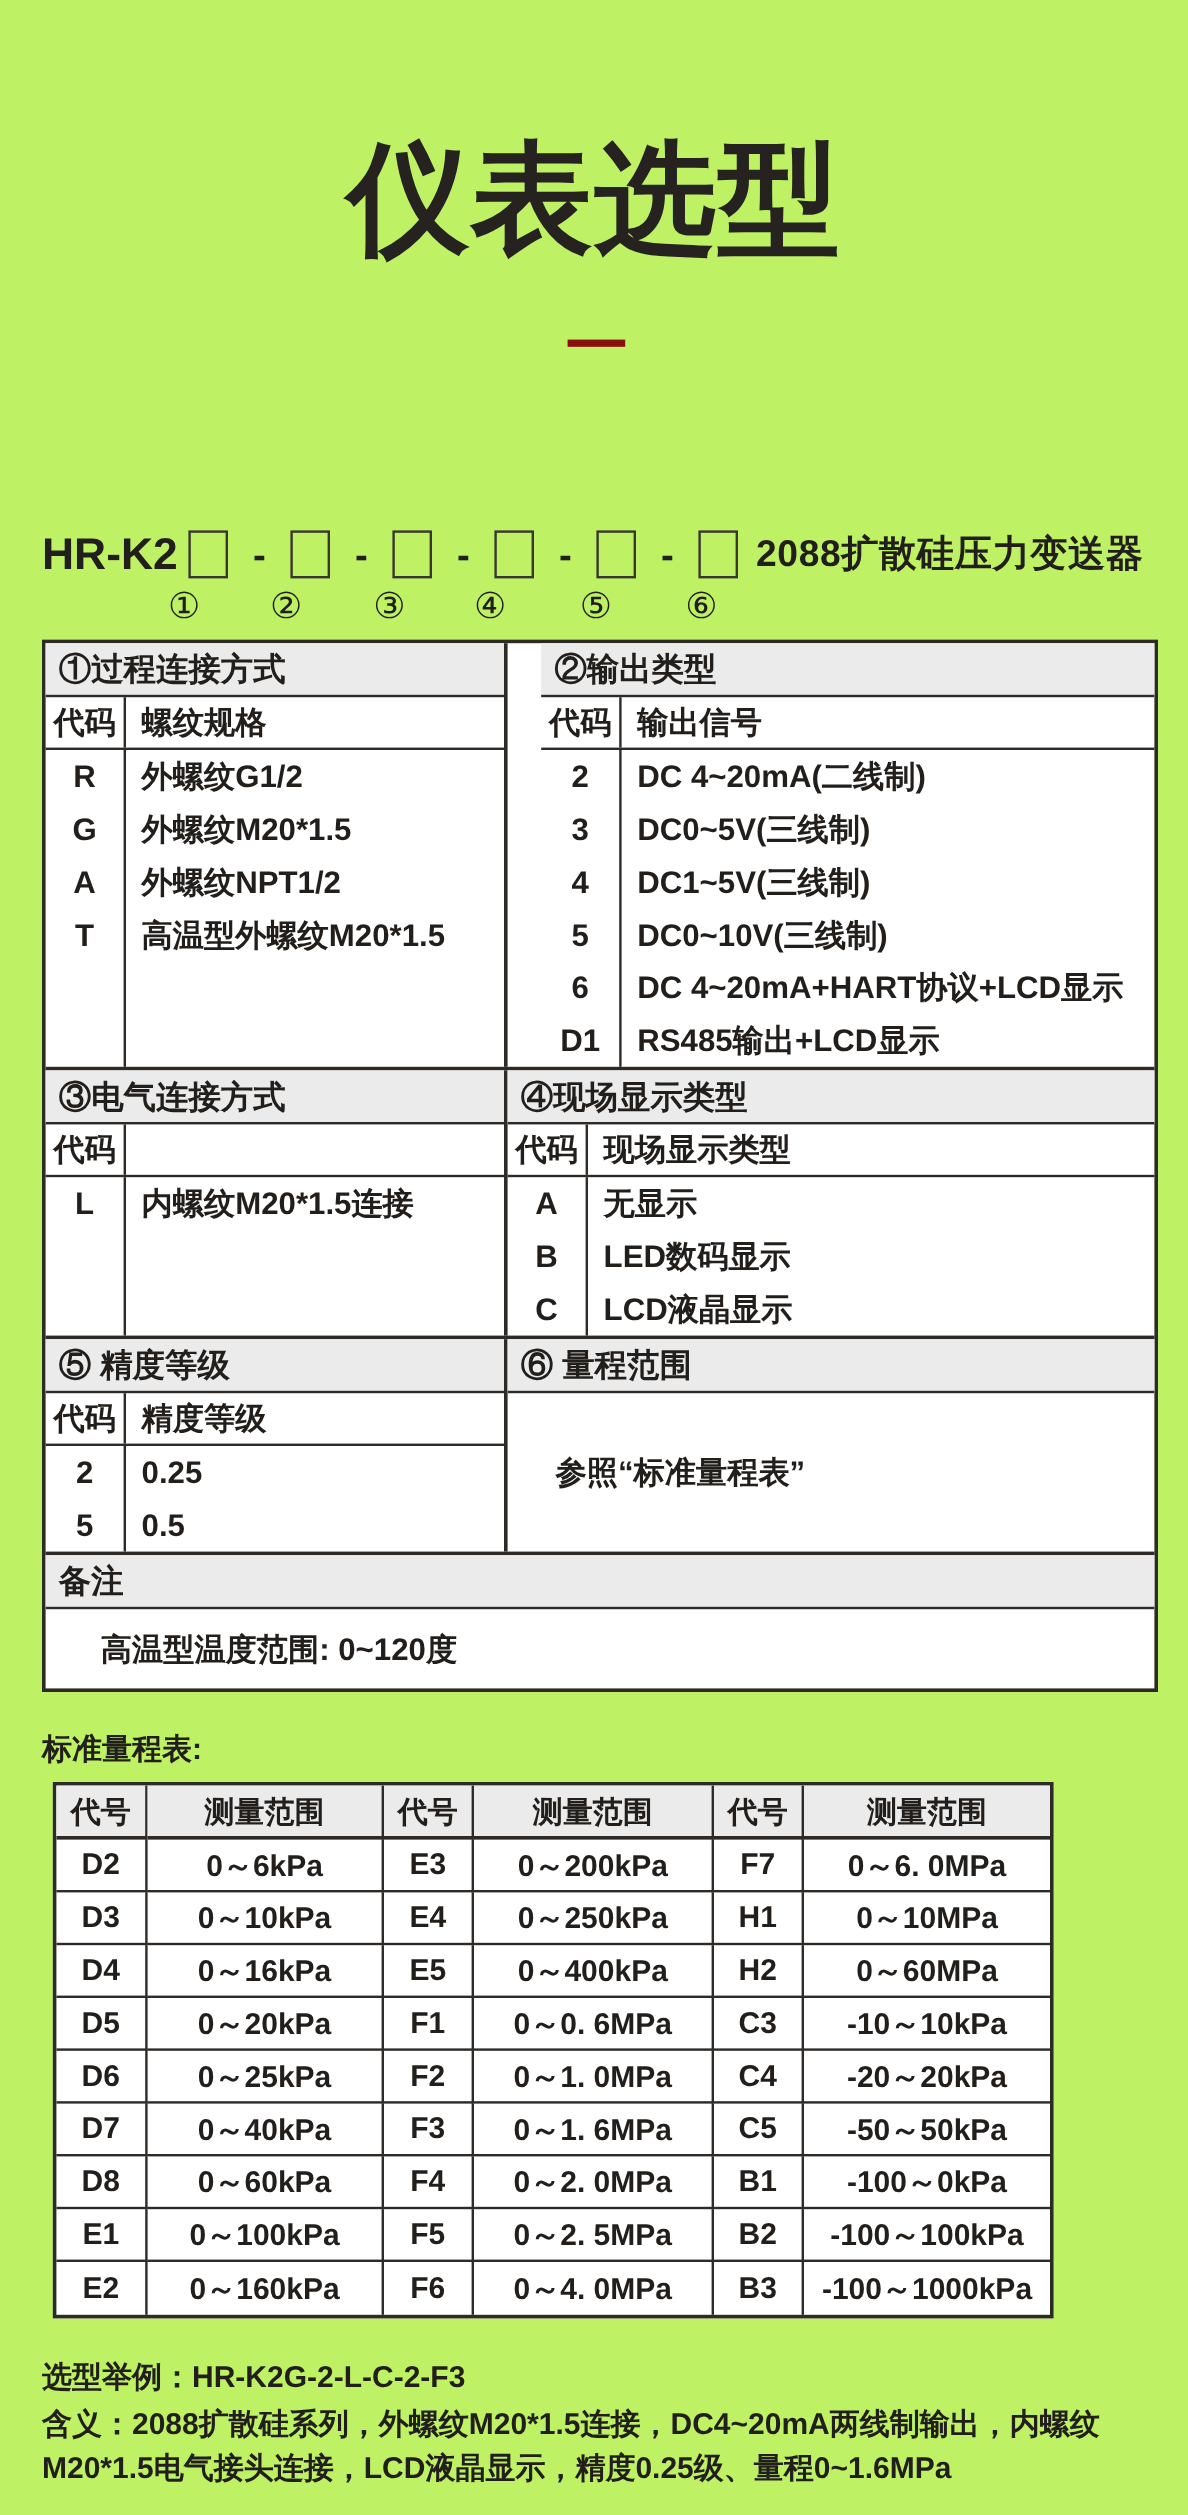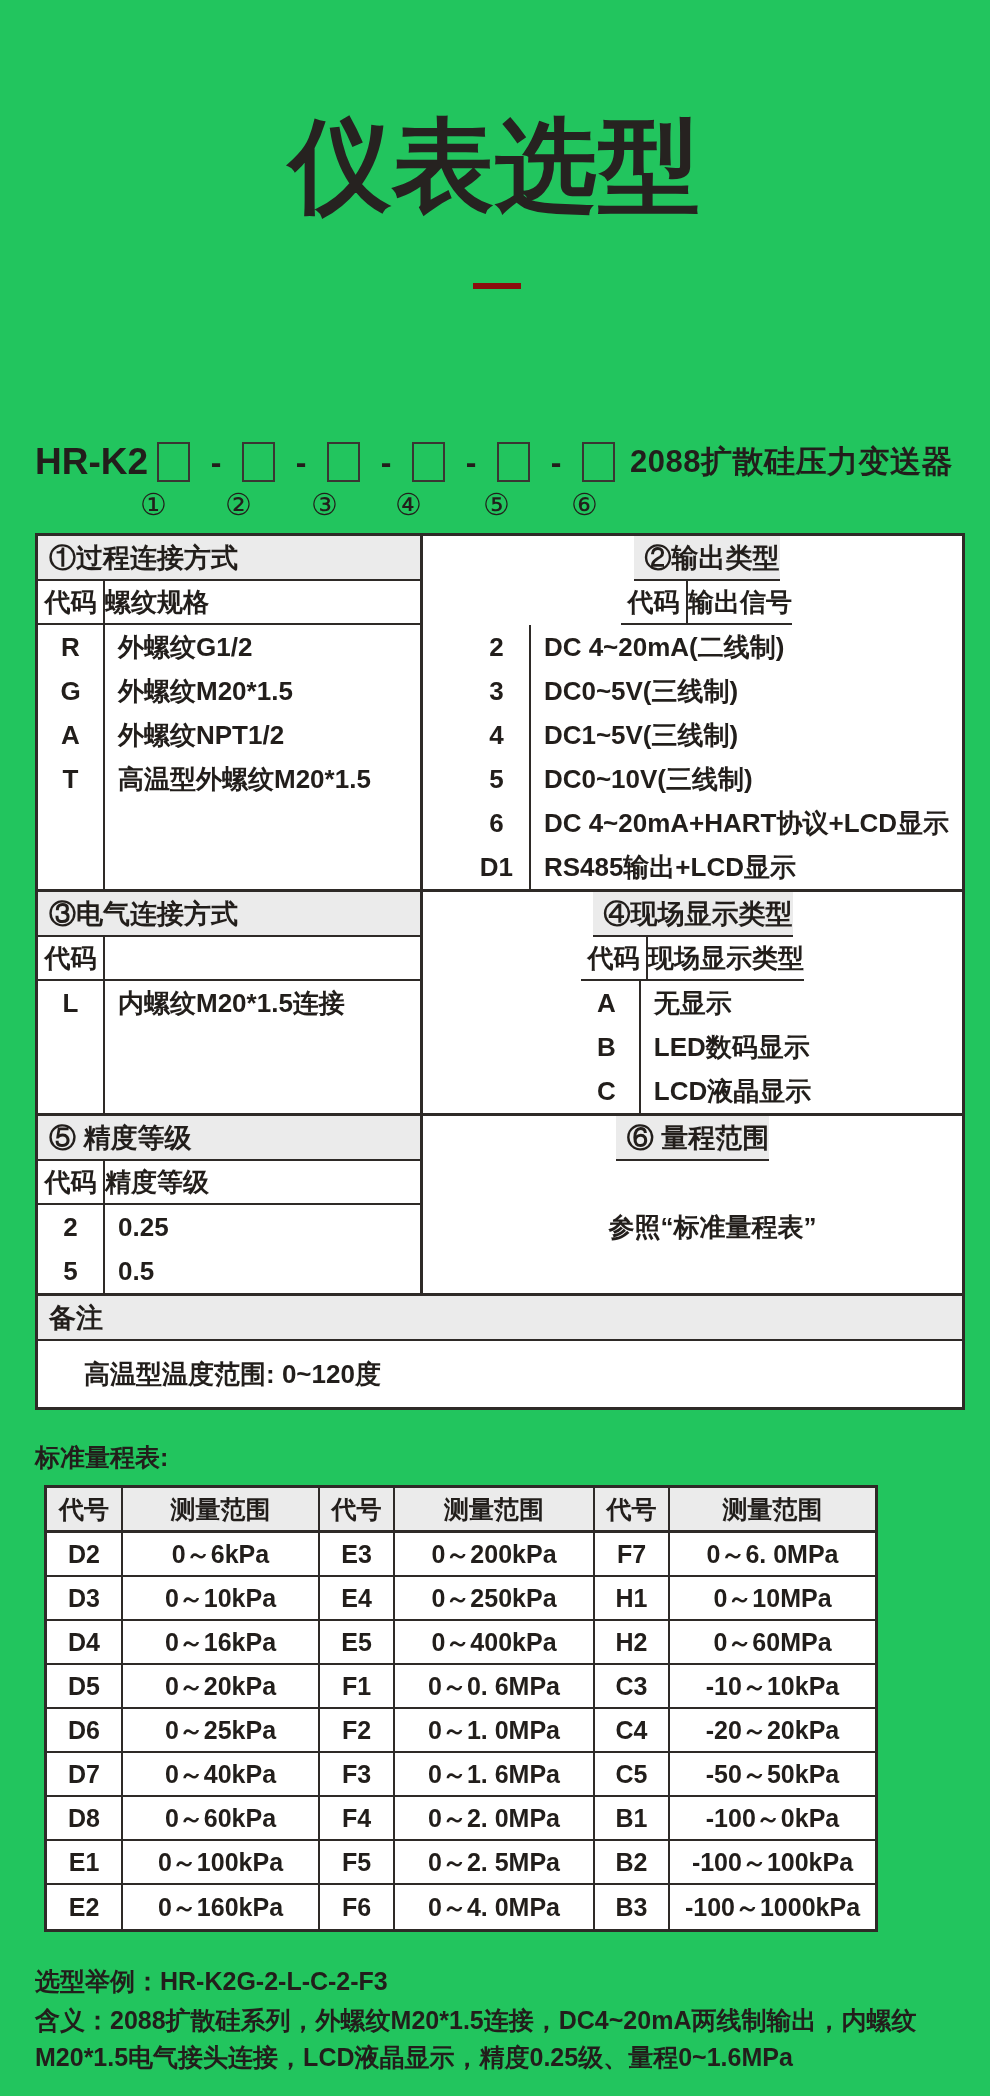--- a/index.html
+++ b/index.html
@@ -8,21 +8,21 @@
     --tx:#221e1b;          
     --accent:#8b0e0e;      
   }
   *{margin:0;padding:0;box-sizing:border-box;}
   html,body{background:#ffffff;}
   body{
     font-family:"Liberation Sans", sans-serif;
     color:var(--tx);
     width:990px;
   }
-  .page{position:relative;width:990px;height:2096px;background:#22c55e;overflow:hidden;}
+  .page{position:relative;width:990px;height:2096px;background:#bef264;overflow:hidden;}
 
   
   .title{
     position:absolute;top:108px;left:0;width:100%;
     text-align:center;font-size:102px;line-height:116px;
     font-weight:900;color:#262220;letter-spacing:1px;
   }
   .dash{position:absolute;top:283px;left:473px;width:48px;height:6px;background:var(--accent);}
 
   
@@ -42,29 +42,29 @@
 
   
   .seltable{
     position:absolute;left:35px;top:533px;width:930px;
     border:3px solid var(--bc);background:#fff;
   }
   .sec{display:flex;align-items:stretch;border-top:3px solid var(--bc);}
   .seltable .sec:first-child{border-top:none;gap:28px;}
   .half{display:flex;flex-direction:column;}
   .hl{width:385px;flex:none;border-right:3px solid var(--bc);}
-  .hr{flex:1;min-width:0;align-items:center;}
+  .hr{flex:1;min-width:0;}
   .sec-title{
     height:45px;background:var(--hbg);border-bottom:2px solid var(--bc);
     display:flex;align-items:center;padding-left:11px;
     font-size:27px;font-weight:700;white-space:nowrap;
   }
   .subhead{height:44px;flex:none;border-bottom:2px solid var(--bc);display:flex;font-size:26px;font-weight:700;}
   .c1{width:67px;flex:none;border-right:2px solid var(--bc);display:flex;align-items:center;justify-content:center;}
-  .c2{display:flex;align-items:center;white-space:nowrap;}
+  .c2{display:flex;align-items:center;padding-left:13px;white-space:nowrap;}
   .tbody{flex:1;display:flex;align-items:stretch;}
   .codes{width:67px;flex:none;border-right:2px solid var(--bc);display:flex;flex-direction:column;}
   .codes span{height:44px;flex:none;display:flex;align-items:center;justify-content:center;font-size:26px;font-weight:700;}
   .descs{flex:1;min-width:0;display:flex;flex-direction:column;}
   .descs span{height:44px;flex:none;display:flex;align-items:center;padding-left:13px;font-size:26px;font-weight:700;white-space:nowrap;}
   .note{flex:1;display:flex;align-items:center;padding-left:40px;font-size:26px;font-weight:700;}
   .remark{border-top:3px solid var(--bc);}
   .remark-body{height:66px;display:flex;align-items:center;padding-left:12px;font-size:26px;font-weight:700;margin-left:34px;}
 
   

